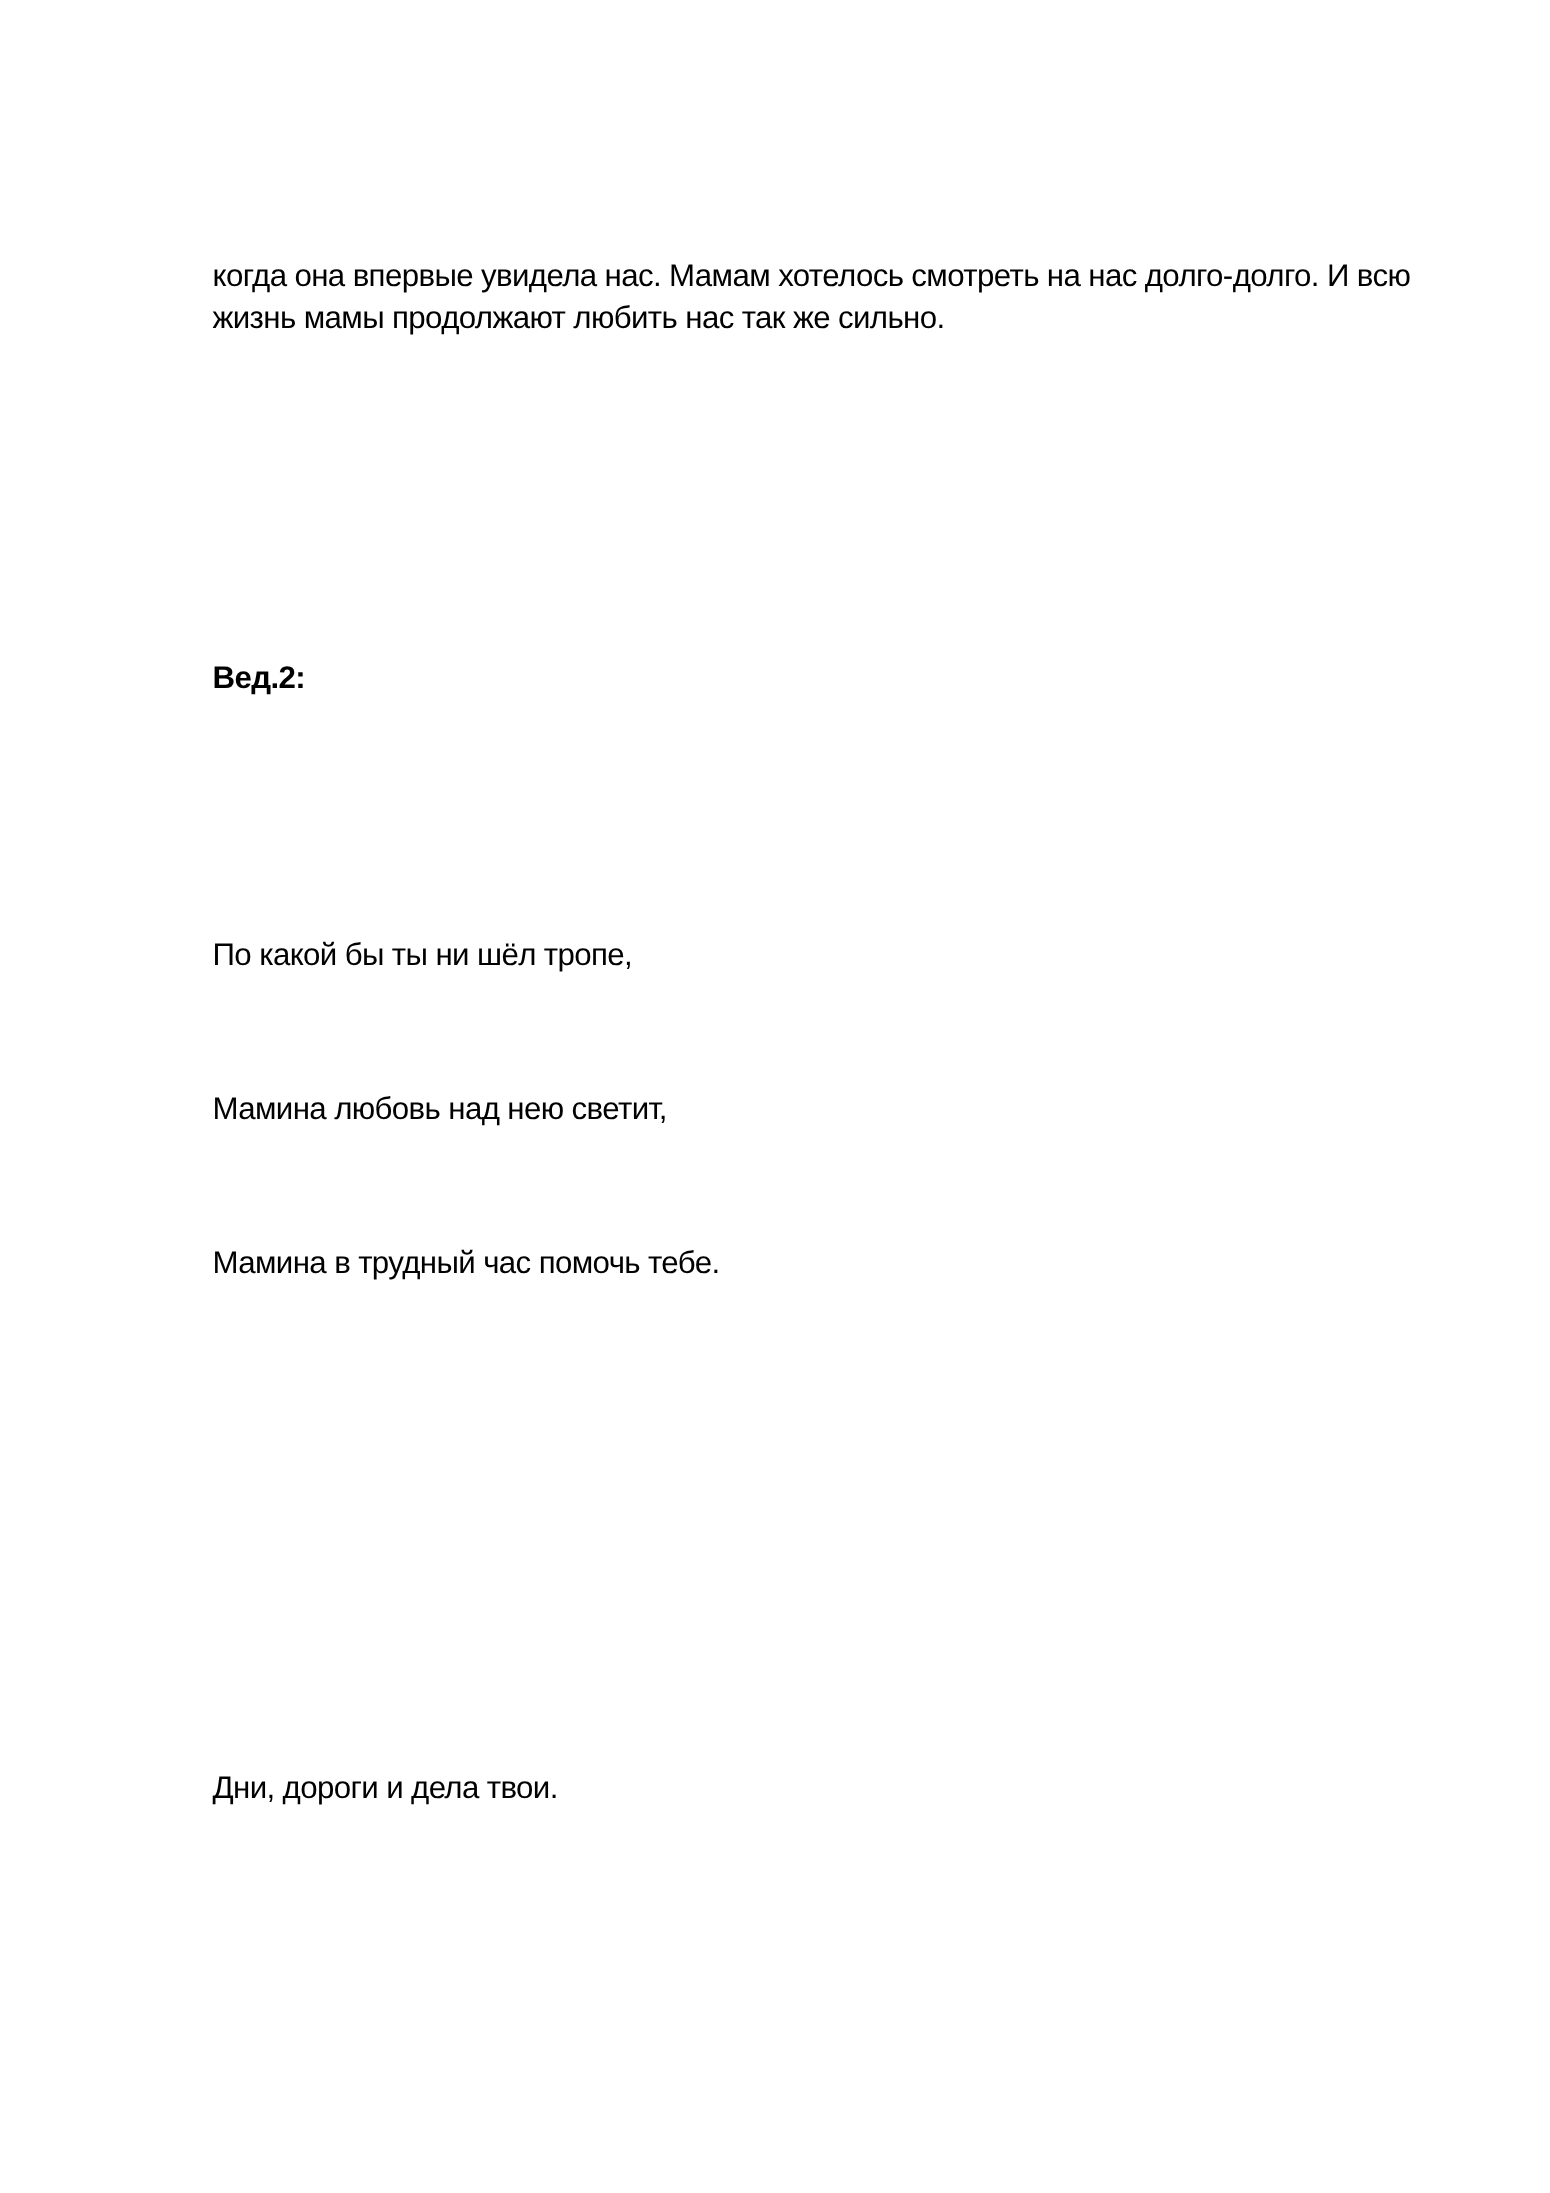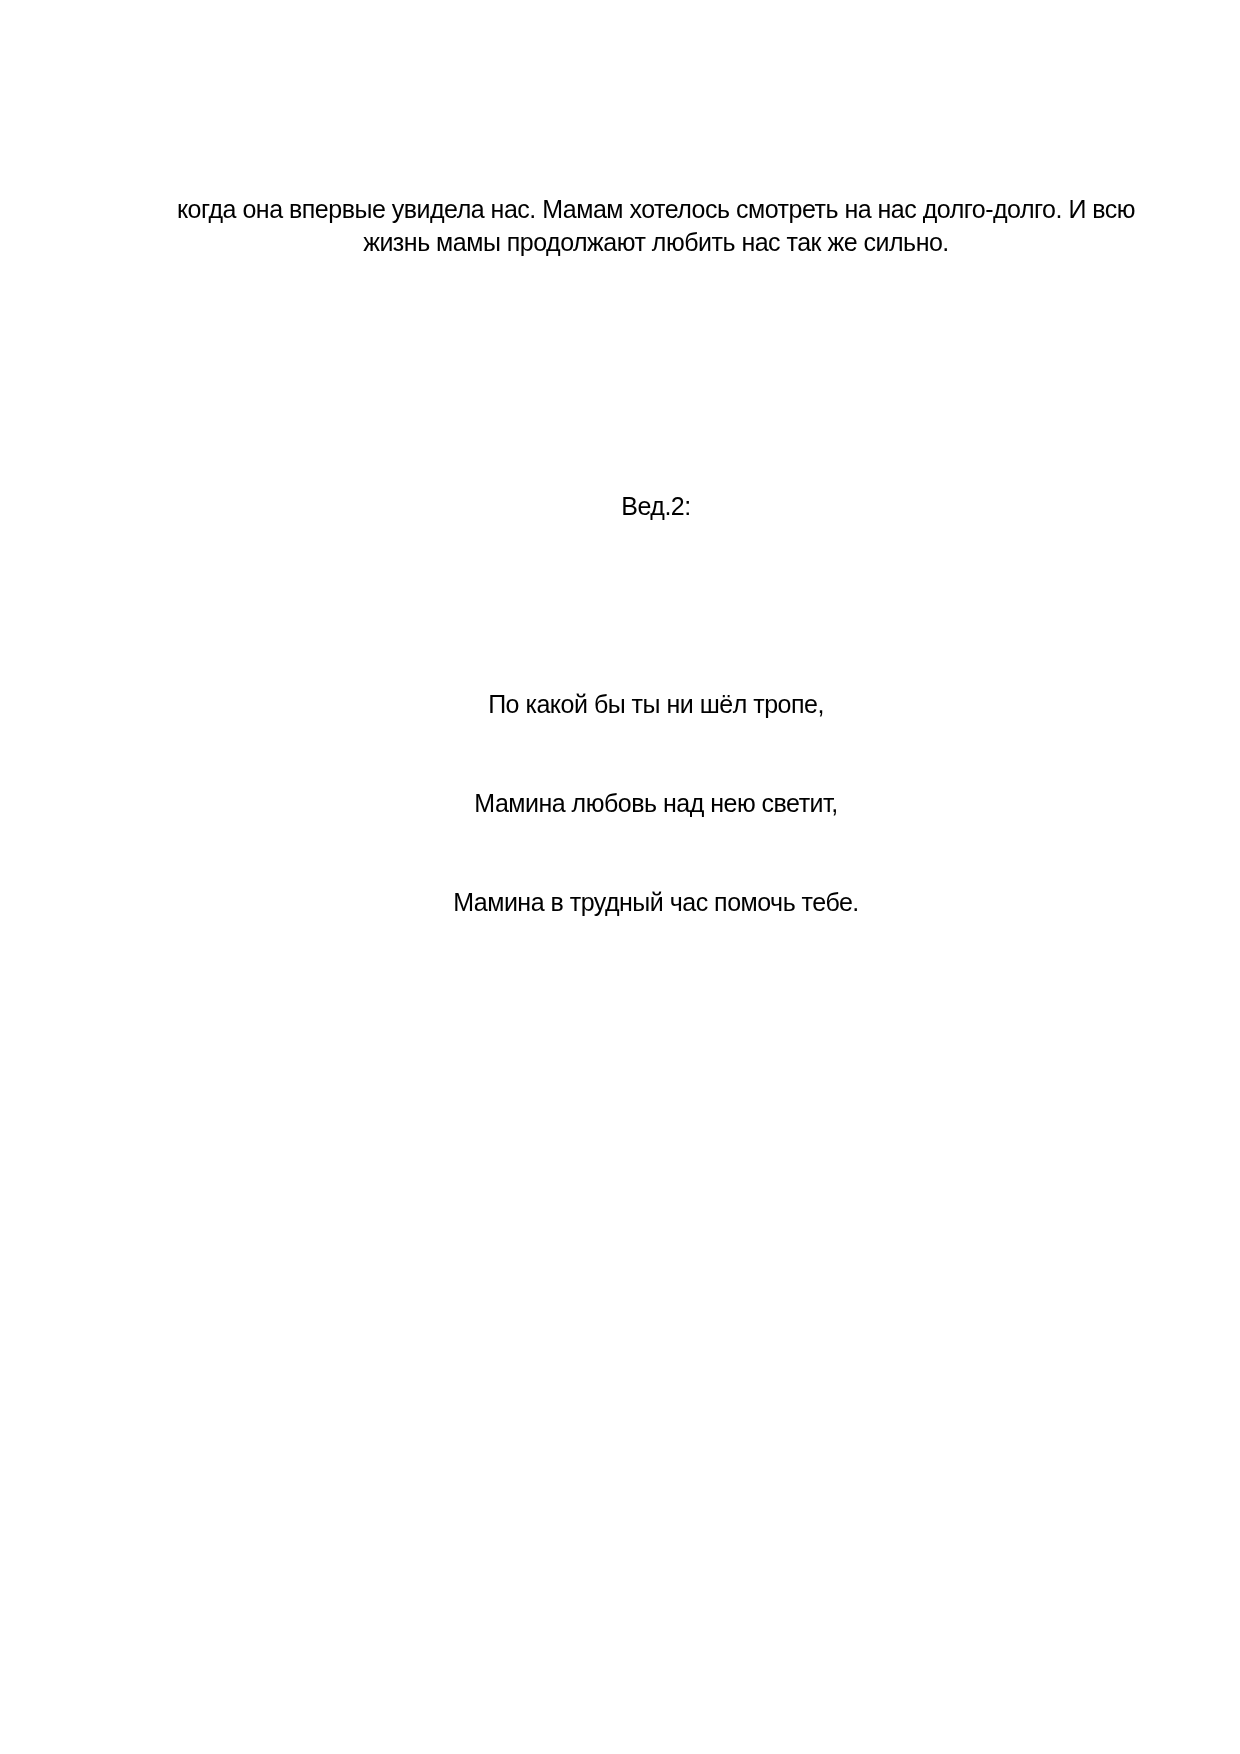--- a/index.html
+++ b/index.html
@@ -18,23 +18,23 @@
   .column {
     position: absolute;
     left: 158px;
     top: 94px;
     width: 996px;
     font-size: 25px;
     line-height: 33px;
     letter-spacing: -0.5px;
     white-space: pre-wrap;
   }
-  .para { margin: 0; text-align: center; }
+  .para { margin: 12px; }
   .blank { height: 33px; }
-  .b { font-weight: normal; }
+  .b { font-weight: bold; }
 </style>
 </head>
 <body>
 
 <div class="page">
   <div class="column">
 
     <p class="para">когда она впервые увидела нас. Мамам хотелось смотреть на нас долго-долго. И всю жизнь мамы продолжают любить нас так же сильно.</p>
 
     <div class="blank"></div>
@@ -43,20 +43,21 @@
 
     <div>
       <p class="para">По какой бы ты ни шёл тропе,</p>
       <p class="para">Мамина любовь над нею светит,</p>
       <p class="para">Мамина в трудный час помочь тебе.</p>
     </div>
 
     <div class="blank"></div>
 
     <div>
+      <p class="para">Дни, дороги и дела твои.</p>
     </div>
 
     
 
     
 
     
 
     
 

